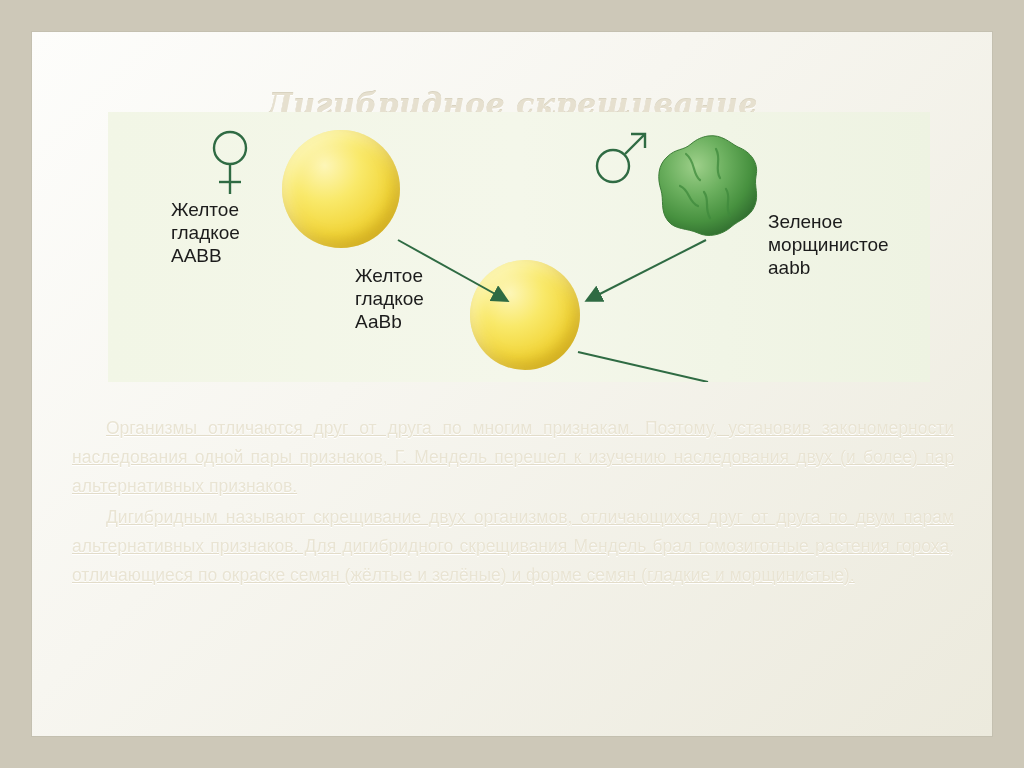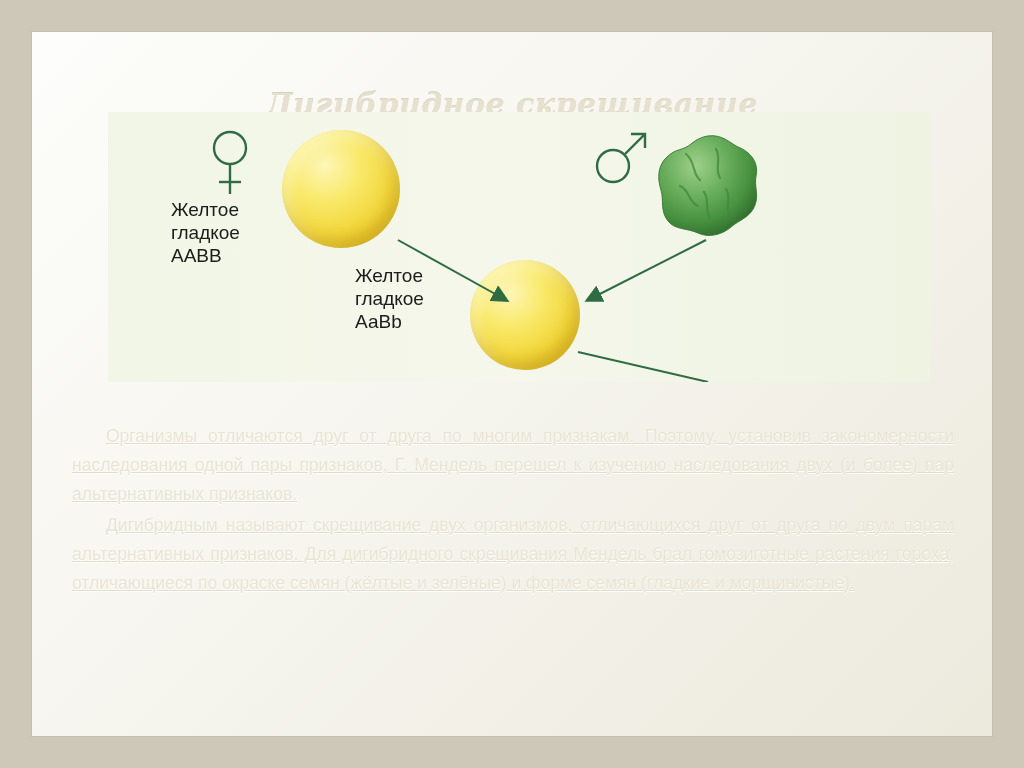--- a/index.html
+++ b/index.html
@@ -105,21 +105,21 @@
     left: 548px;
     top: 22px;
     width: 104px;
     height: 104px;
   }
 
   
   #body-text {
     position: absolute;
     left: 40px;
-    top: 390px;
+    top: 382px;
     width: 882px;
     font-family: "Liberation Sans", sans-serif;
     font-size: 17.5px;
     line-height: 29px;
     text-align: justify;
     color: #e9e4d3;
     text-shadow: 0 1px 0 #ffffff;
     text-decoration: underline;
     text-decoration-color: #e2dcc9;
   }
@@ -176,20 +176,23 @@
       <line x1="598" y1="128" x2="480" y2="188" stroke="#2f6b43" stroke-width="2" marker-end="url(#ah)"></line>
       <line x1="470" y1="240" x2="600" y2="270" stroke="#2f6b43" stroke-width="2"></line>
     </svg>
 
     <div class="label" id="label-parent1">Желтое
 гладкое
 ААВВ</div>
     <div class="label" id="label-offspring">Желтое
 гладкое
 АаВb</div>
+    <div class="label" id="label-parent2">Зеленое
+морщинистое
+aabb</div>
 
   </div>
 
   <div id="body-text">
     <p>Организмы отличаются друг от друга по многим признакам. Поэтому, установив закономерности наследования одной пары признаков, Г. Мендель перешел к изучению наследования двух (и более) пар альтернативных признаков.</p>
     <p>Дигибридным называют скрещивание двух организмов, отличающихся друг от друга по двум парам альтернативных признаков. Для дигибридного скрещивания Мендель брал гомозиготные растения гороха, отличающиеся по окраске семян (жёлтые и зелёные) и форме семян (гладкие и морщинистые).</p>
   </div>
 
 </div>
 

